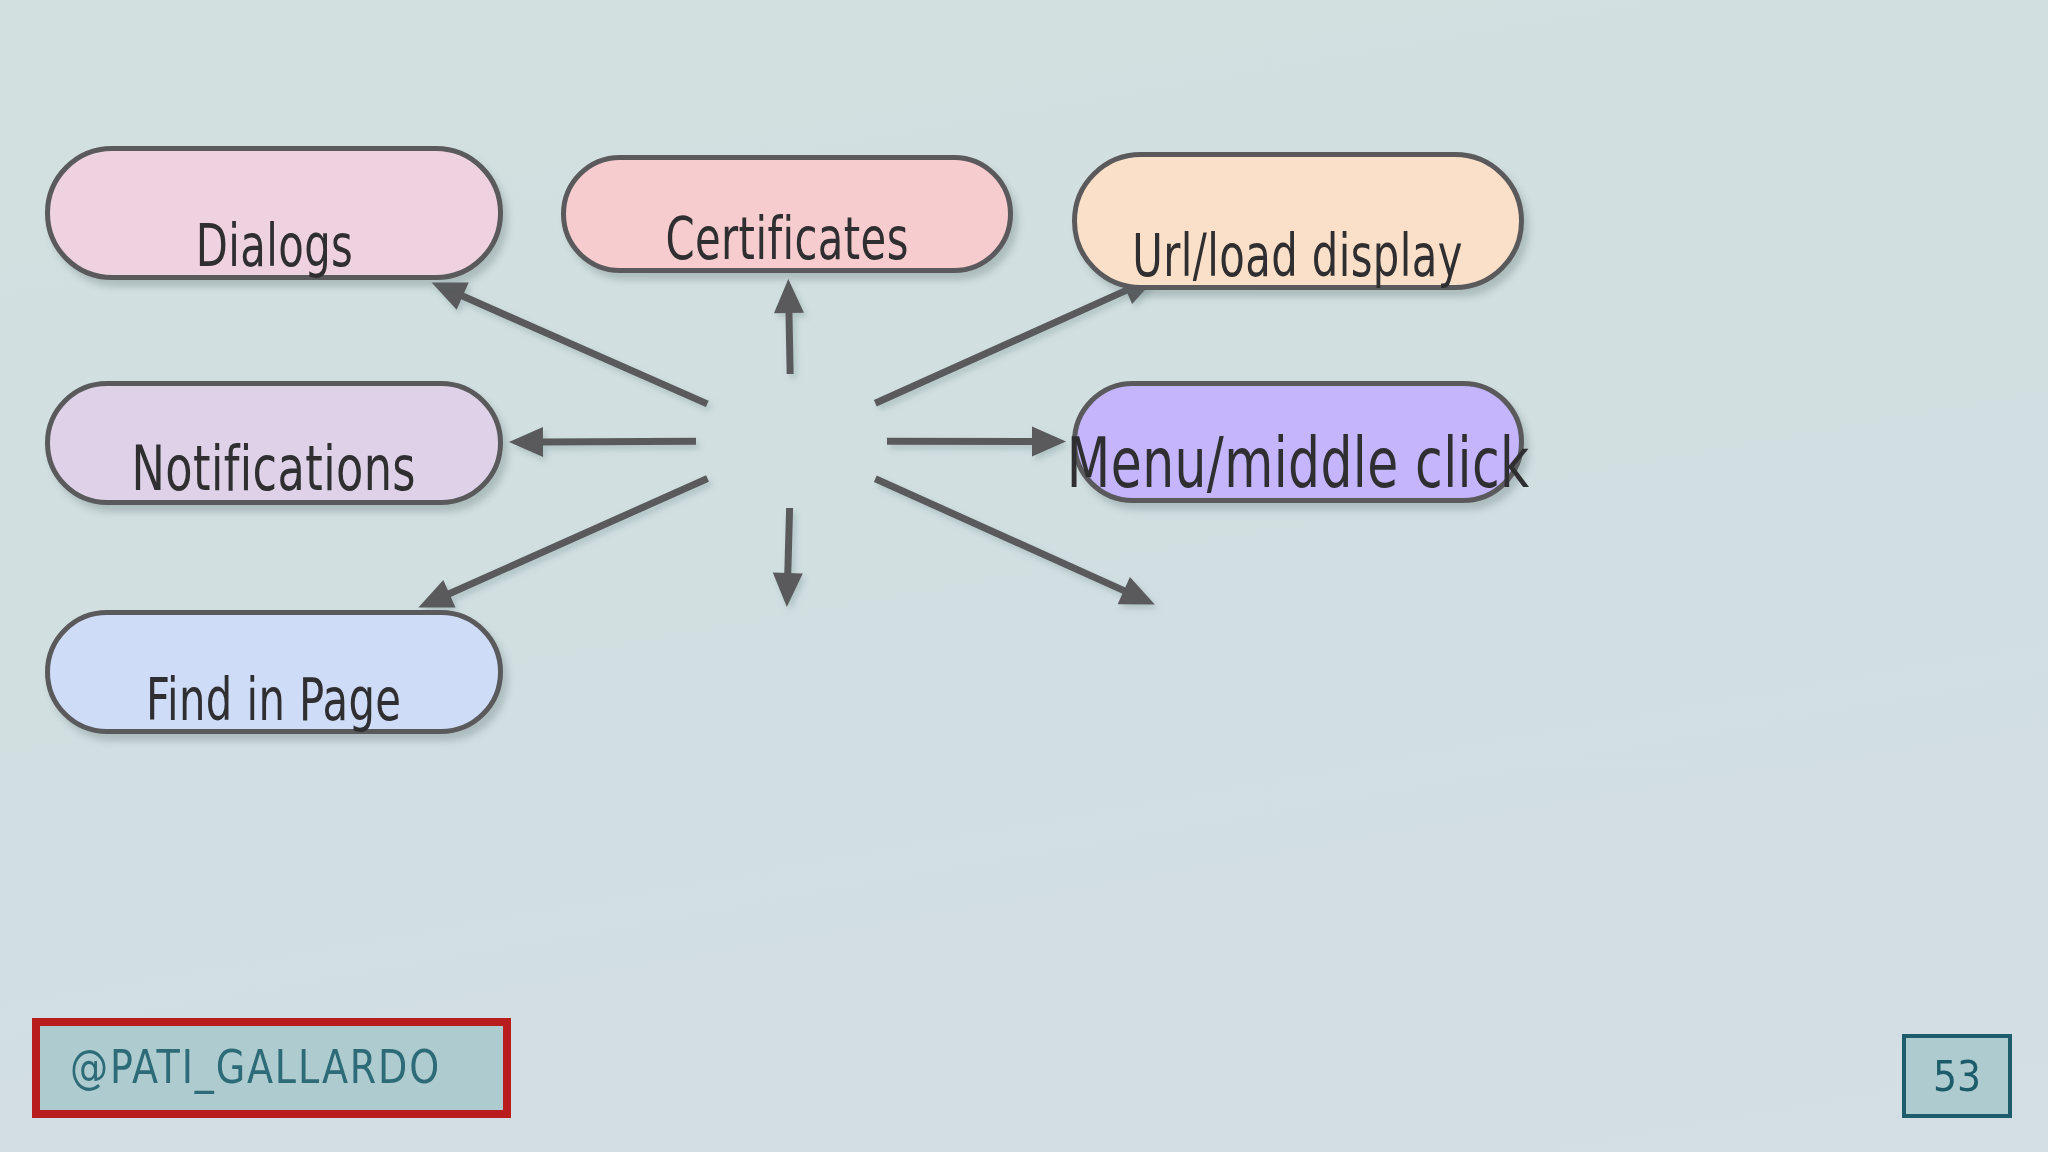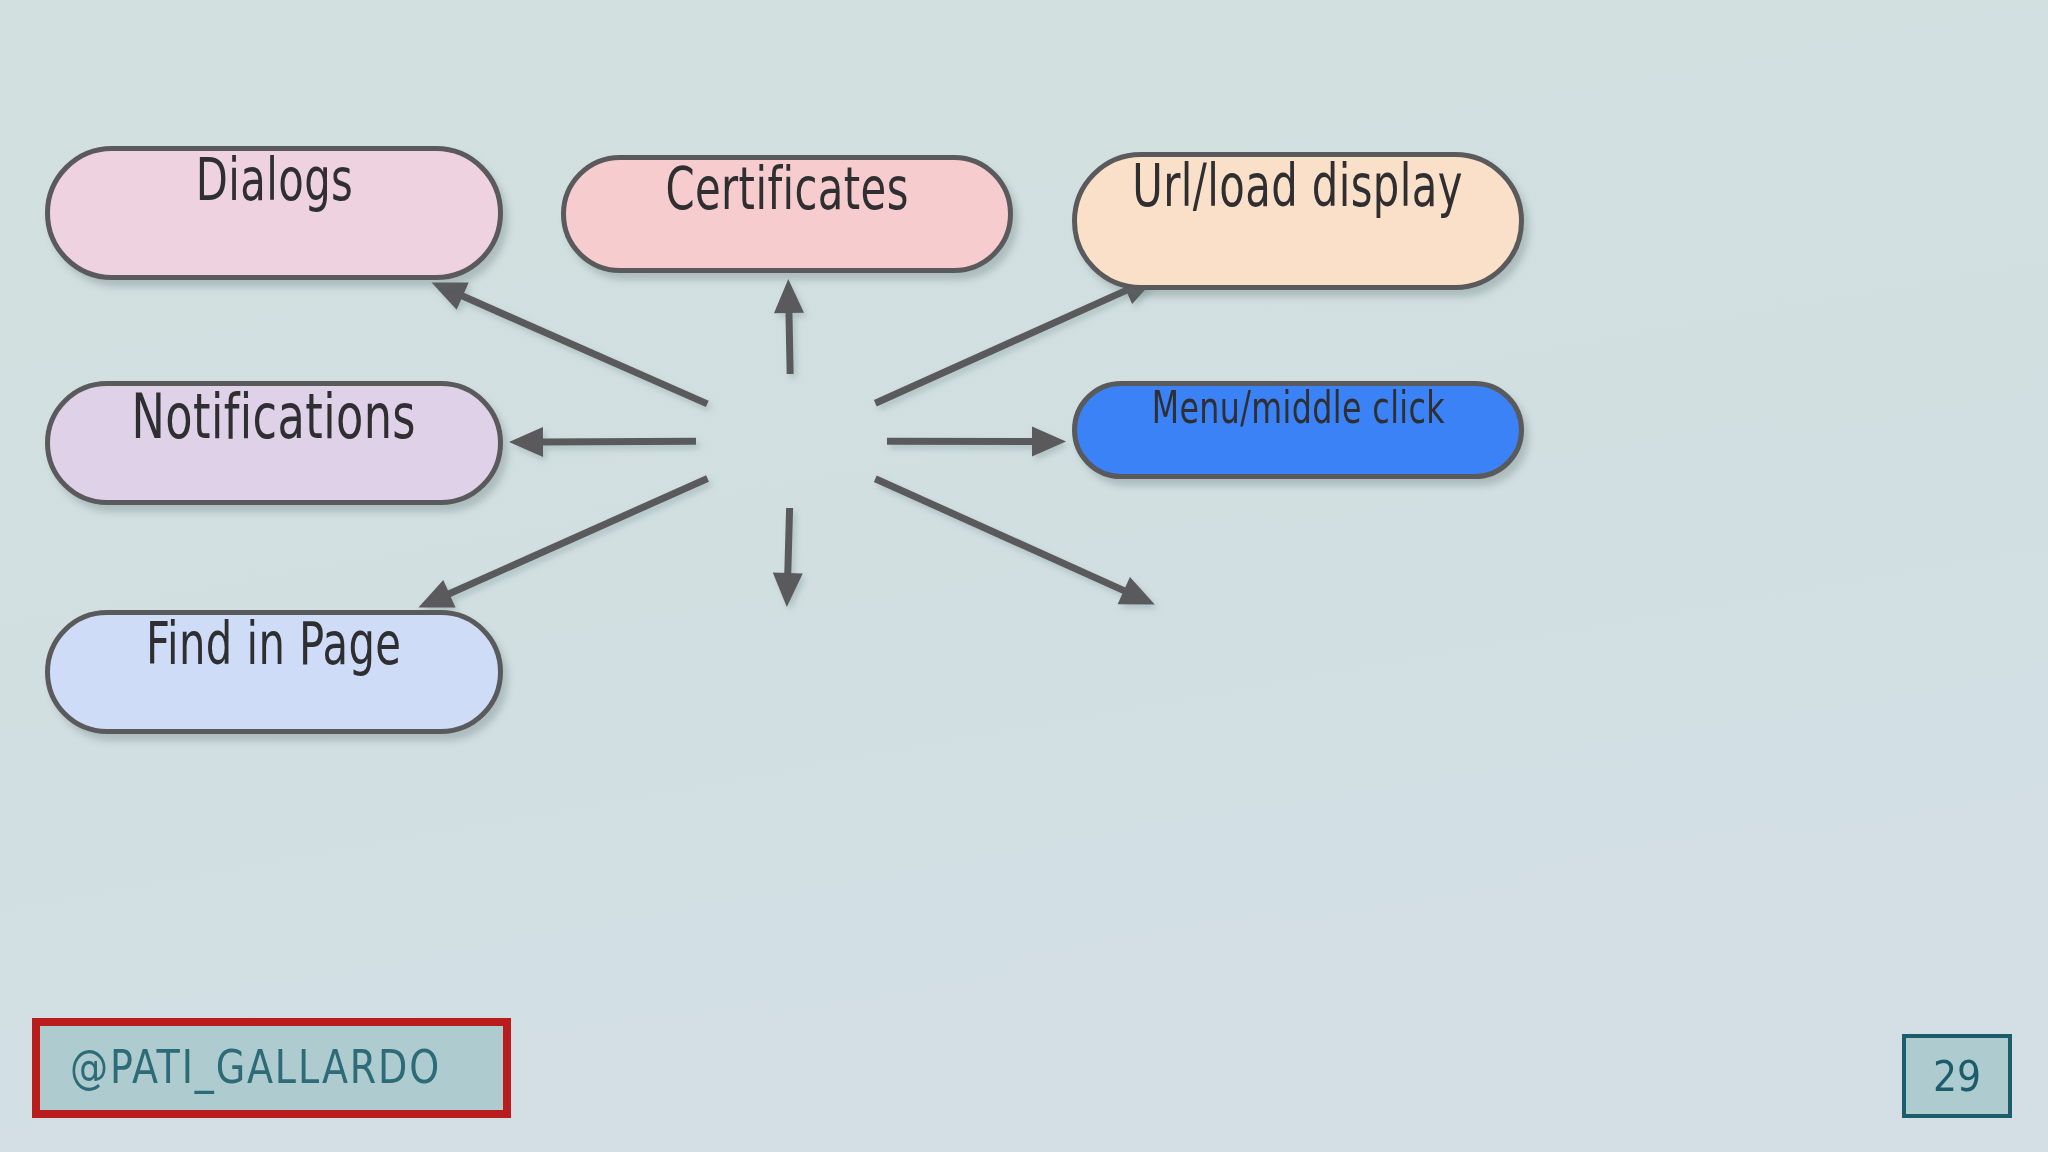--- a/index.html
+++ b/index.html
@@ -10,21 +10,21 @@
   }
   #slide{position:relative;width:2048px;height:1152px;}
 
   
   #diagram{position:absolute;inset:0;}
   #edges{position:absolute;left:0;top:0;width:2048px;height:1152px;}
 
   .node{
     position:absolute;
     box-sizing:border-box;
-    display:flex;align-items:flex-start;justify-content:center;
+    display:flex;align-items:flex-end;justify-content:center;
     border:5px solid #5a5a5c;
     color:#2f2f31;
     font-family:"DejaVu Sans Condensed","Liberation Sans",sans-serif;
     font-weight:400;
     letter-spacing:.5px;
     white-space:nowrap;
     box-shadow:5px 7px 7px rgba(90,110,110,.30);
     z-index:5;
   }
   .pill{border-radius:999px;}
@@ -129,30 +129,30 @@
     </div>
     <div class="node pill" id="node-certificates" style="left: 561px; top: 155px; width: 452px; height: 118px; background: rgb(247, 204, 206); border-color: rgb(90, 90, 92); font-size: 58px;">
       <span class="label">Certificates</span>
     </div>
     <div class="node pill" id="node-url-load-display" style="left: 1072px; top: 152px; width: 452px; height: 138px; background: rgb(251, 224, 201); border-color: rgb(90, 90, 92); font-size: 58px;">
       <span class="label">Url/load display</span>
     </div>
     <div class="node pill" id="node-notifications" style="left: 45px; top: 381px; width: 458px; height: 124px; background: rgb(222, 209, 232); border-color: rgb(90, 90, 92); font-size: 62px;">
       <span class="label">Notifications</span>
     </div>
-    <div class="node pill" id="node-menu-middle-click" style="left: 1072px; top: 381px; width: 452px; height: 98px; background: #3b82f6; border-color: rgb(90, 90, 92); font-size: 44px;">
+    <div class="node pill" id="node-menu-middle-click" style="left: 1072px; top: 381px; width: 452px; height: 122px; background: #c4b5fd; border-color: rgb(90, 90, 92); font-size: 70px;">
       <span class="label">Menu/middle click</span>
     </div>
     <div class="node pill" id="node-find-in-page" style="left: 45px; top: 610px; width: 458px; height: 124px; background: rgb(207, 220, 247); border-color: rgb(90, 90, 92); font-size: 58px;">
       <span class="label">Find in Page</span>
     </div>
 
 
   </div>
 
 
   <div id="handle">
     <span class="label">@PATI_GALLARDO</span>
   </div>
 
-  <div id="pagenum">29</div>
+  <div id="pagenum">53</div>
 
 </div>
 
 </body></html>

